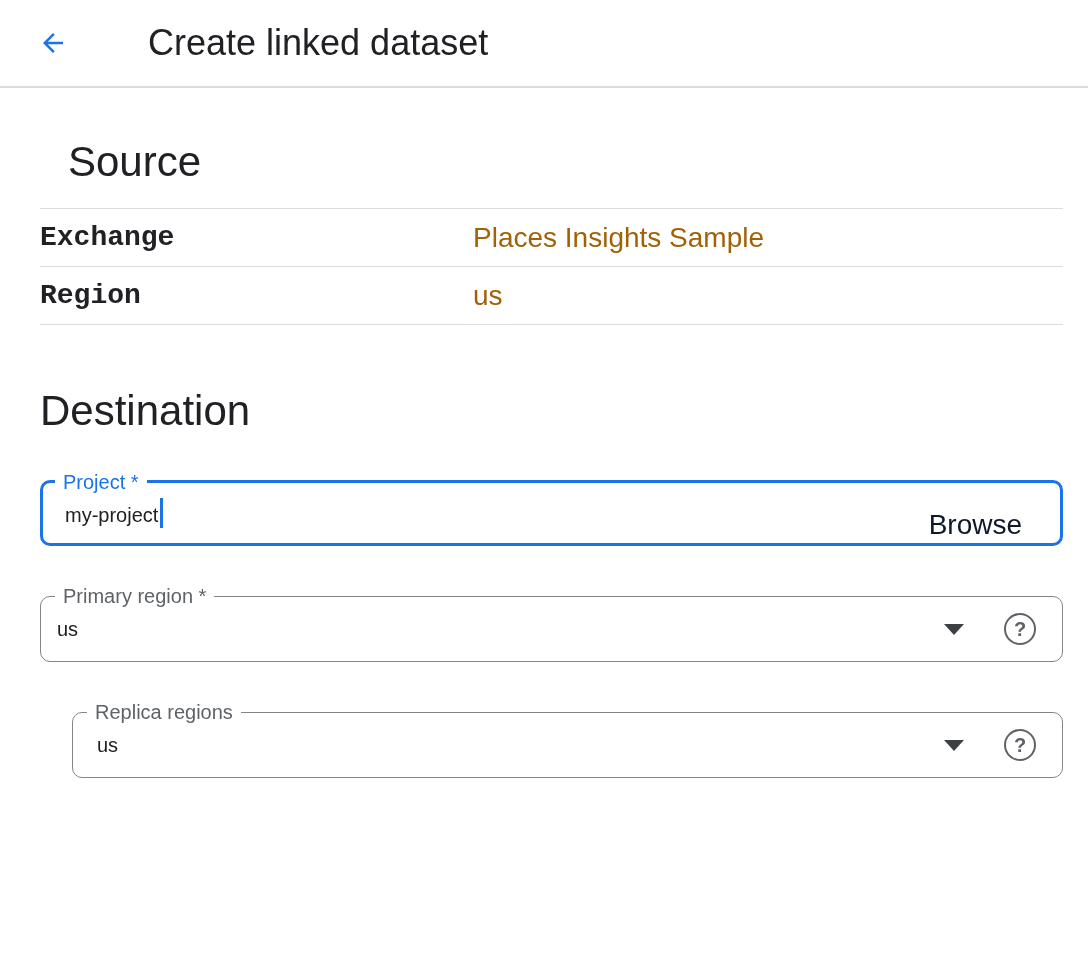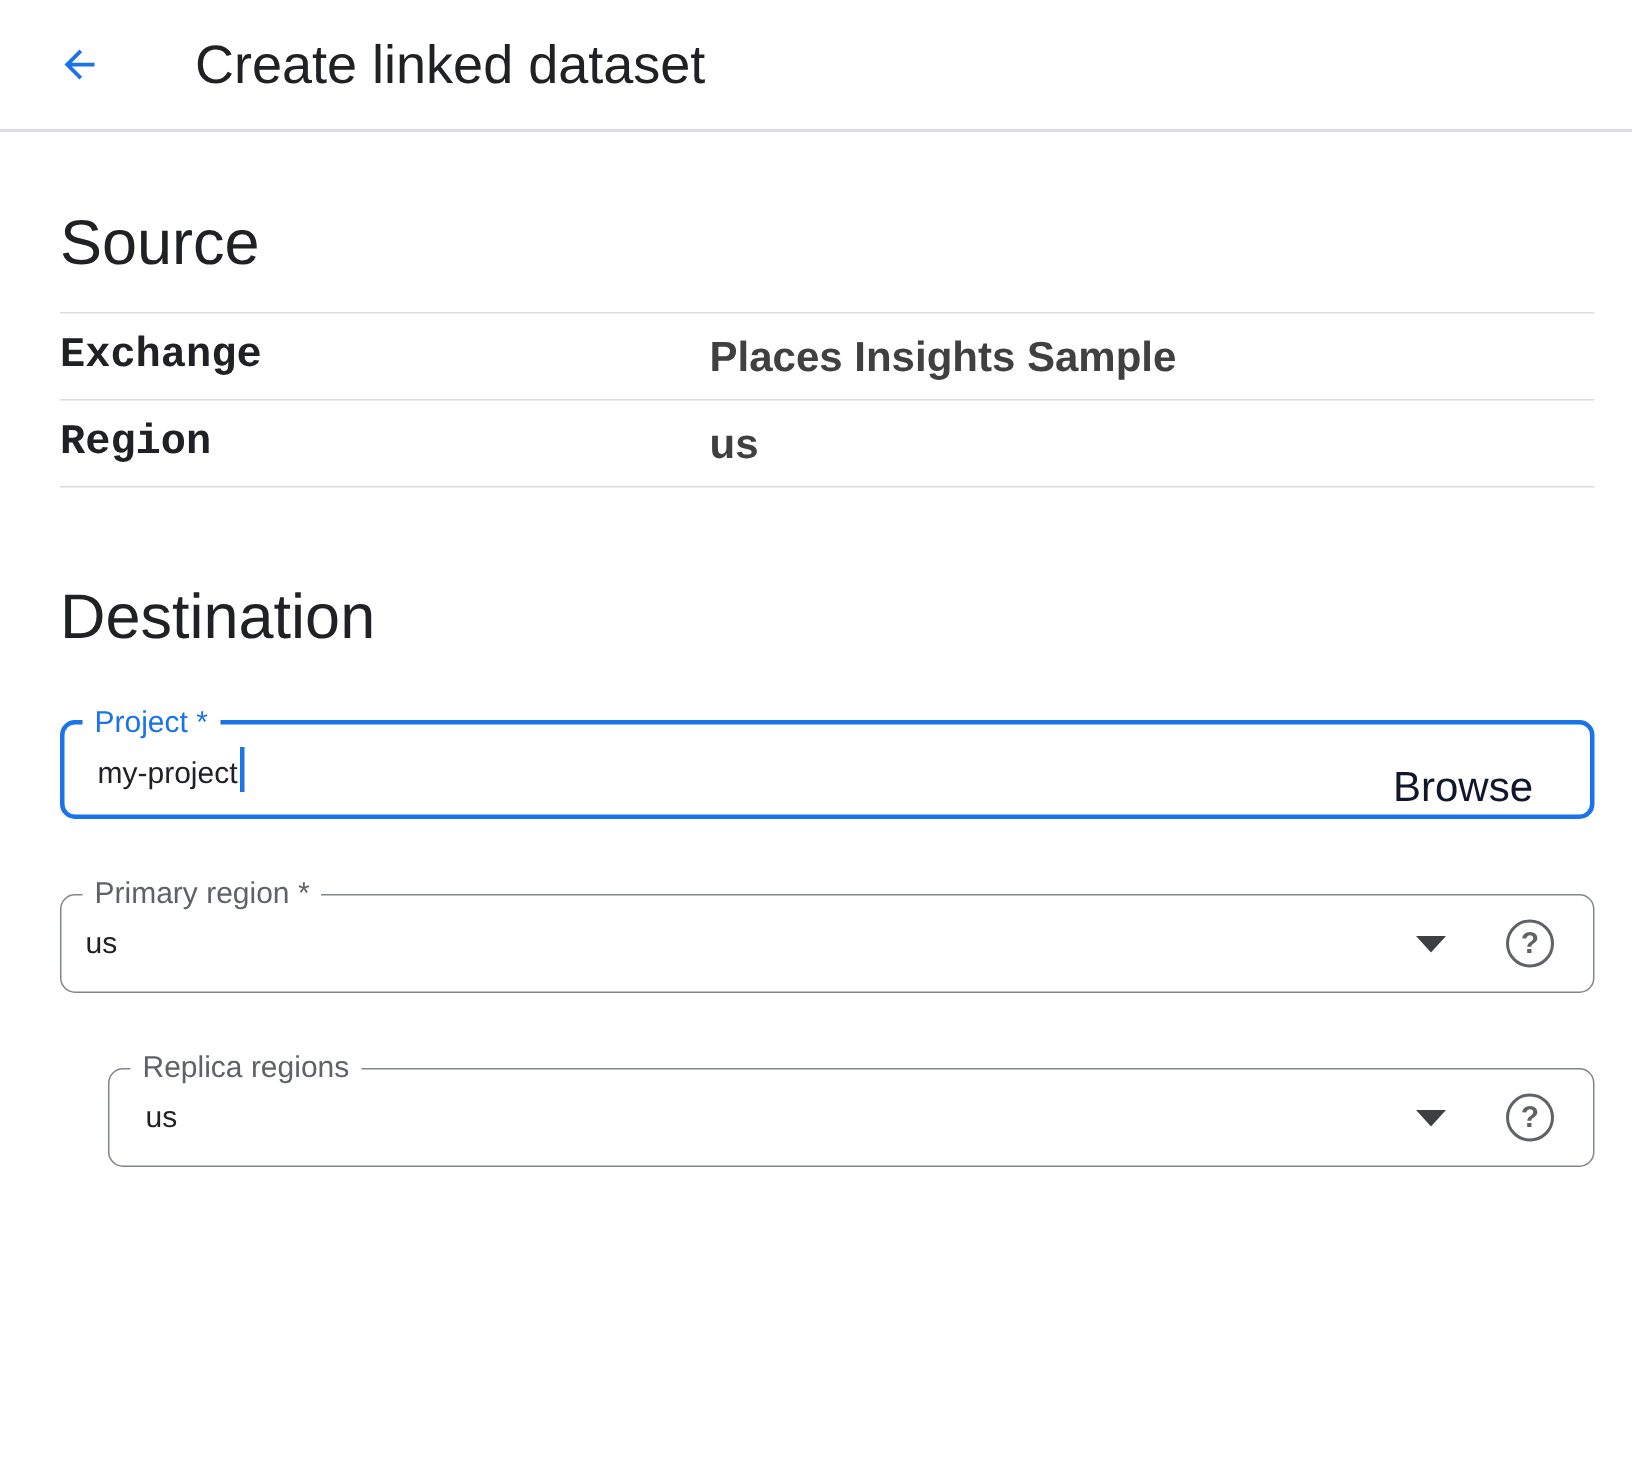--- a/index.html
+++ b/index.html
@@ -23,58 +23,58 @@
   }
   .back-btn {
     width: 30px; height: 30px;
     background: none; border: none; padding: 0;
     color: #1a73e8;
     cursor: pointer;
     display: flex; align-items: center; justify-content: center;
   }
   .back-btn svg { width: 30px; height: 30px; display: block; }
   .page-title {
-    margin-left: 62px;
+    margin-left: 80px;
     font-size: 36px;
     font-weight: 400;
     color: #202124;
     letter-spacing: 0;
     white-space: nowrap;
   }
 
   
   .content { margin: 0 25px 0 40px; width: 1023px; }
 
   .section-heading {
     font-size: 42px;
     font-weight: 400;
     color: #202124;
     margin: 0;
     line-height: 48px;
   }
-  #source-heading { margin-top: 50px; }
+  #source-heading { margin-top: 50px; margin-left: 28px; }
   #destination-heading { margin-top: 62px; }
 
   
   .info-table { margin-top: 22px; border-top: 1px solid #dadce0; }
   .info-row {
     height: 58px;
     display: flex;
     align-items: center;
     border-bottom: 1px solid #dadce0;
   }
   .info-label {
     width: 433px;
     flex: 0 0 433px;
     font-size: 28px;
     font-weight: 700;
     color: #202124;
     font-family: Liberation Mono, monospace;
   }
-  .info-value { font-size: 28px; font-weight: 700; color: #404040; }
+  .info-value { font-size: 28px; font-weight: 400; color: #a16207; }
 
   
   .field {
     position: relative;
     height: 66px;
     border: 1.5px solid #80868b;
     border-radius: 10px;
     background: #fff;
     display: flex;
     align-items: center;

